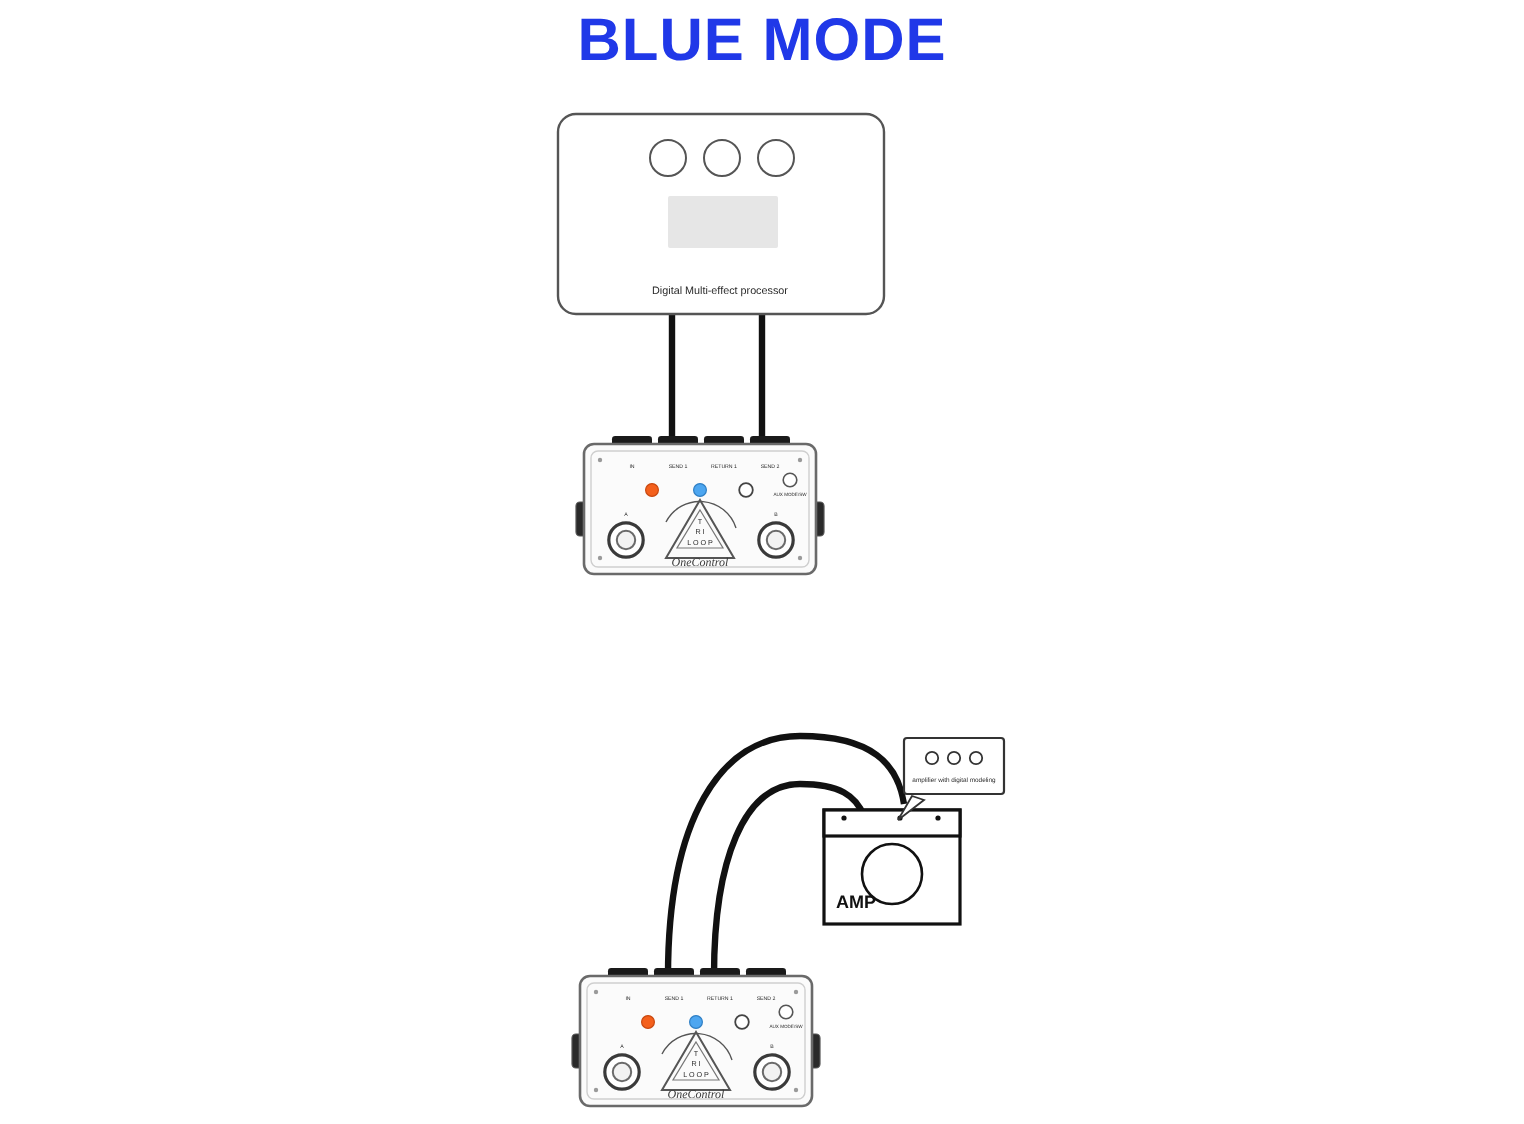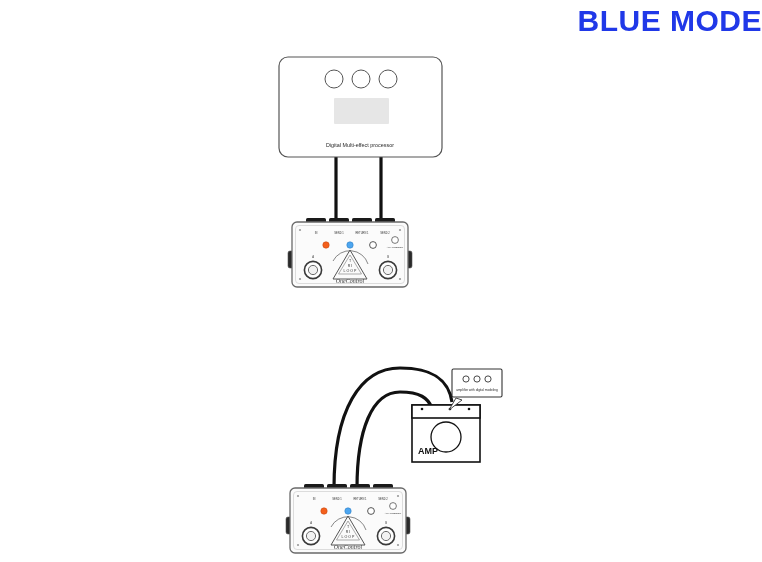--- a/index.html
+++ b/index.html
@@ -19,21 +19,21 @@
     position: absolute;
     left: 0; top: 0;
     width: 762px;
     height: 562px;
   }
   .title {
     position: absolute;
     left: 0;
     top: 4px;
     width: 762px;
-    text-align: right;
+    text-align: center;
     font-family: "Liberation Sans", sans-serif;
     font-weight: bold;
     font-size: 30px;
     letter-spacing: 0.5px;
     color: #2038e8;
     user-select: none;
   }
   svg { display: block; }
   .lbl {
     font-family: "Liberation Sans", sans-serif;

